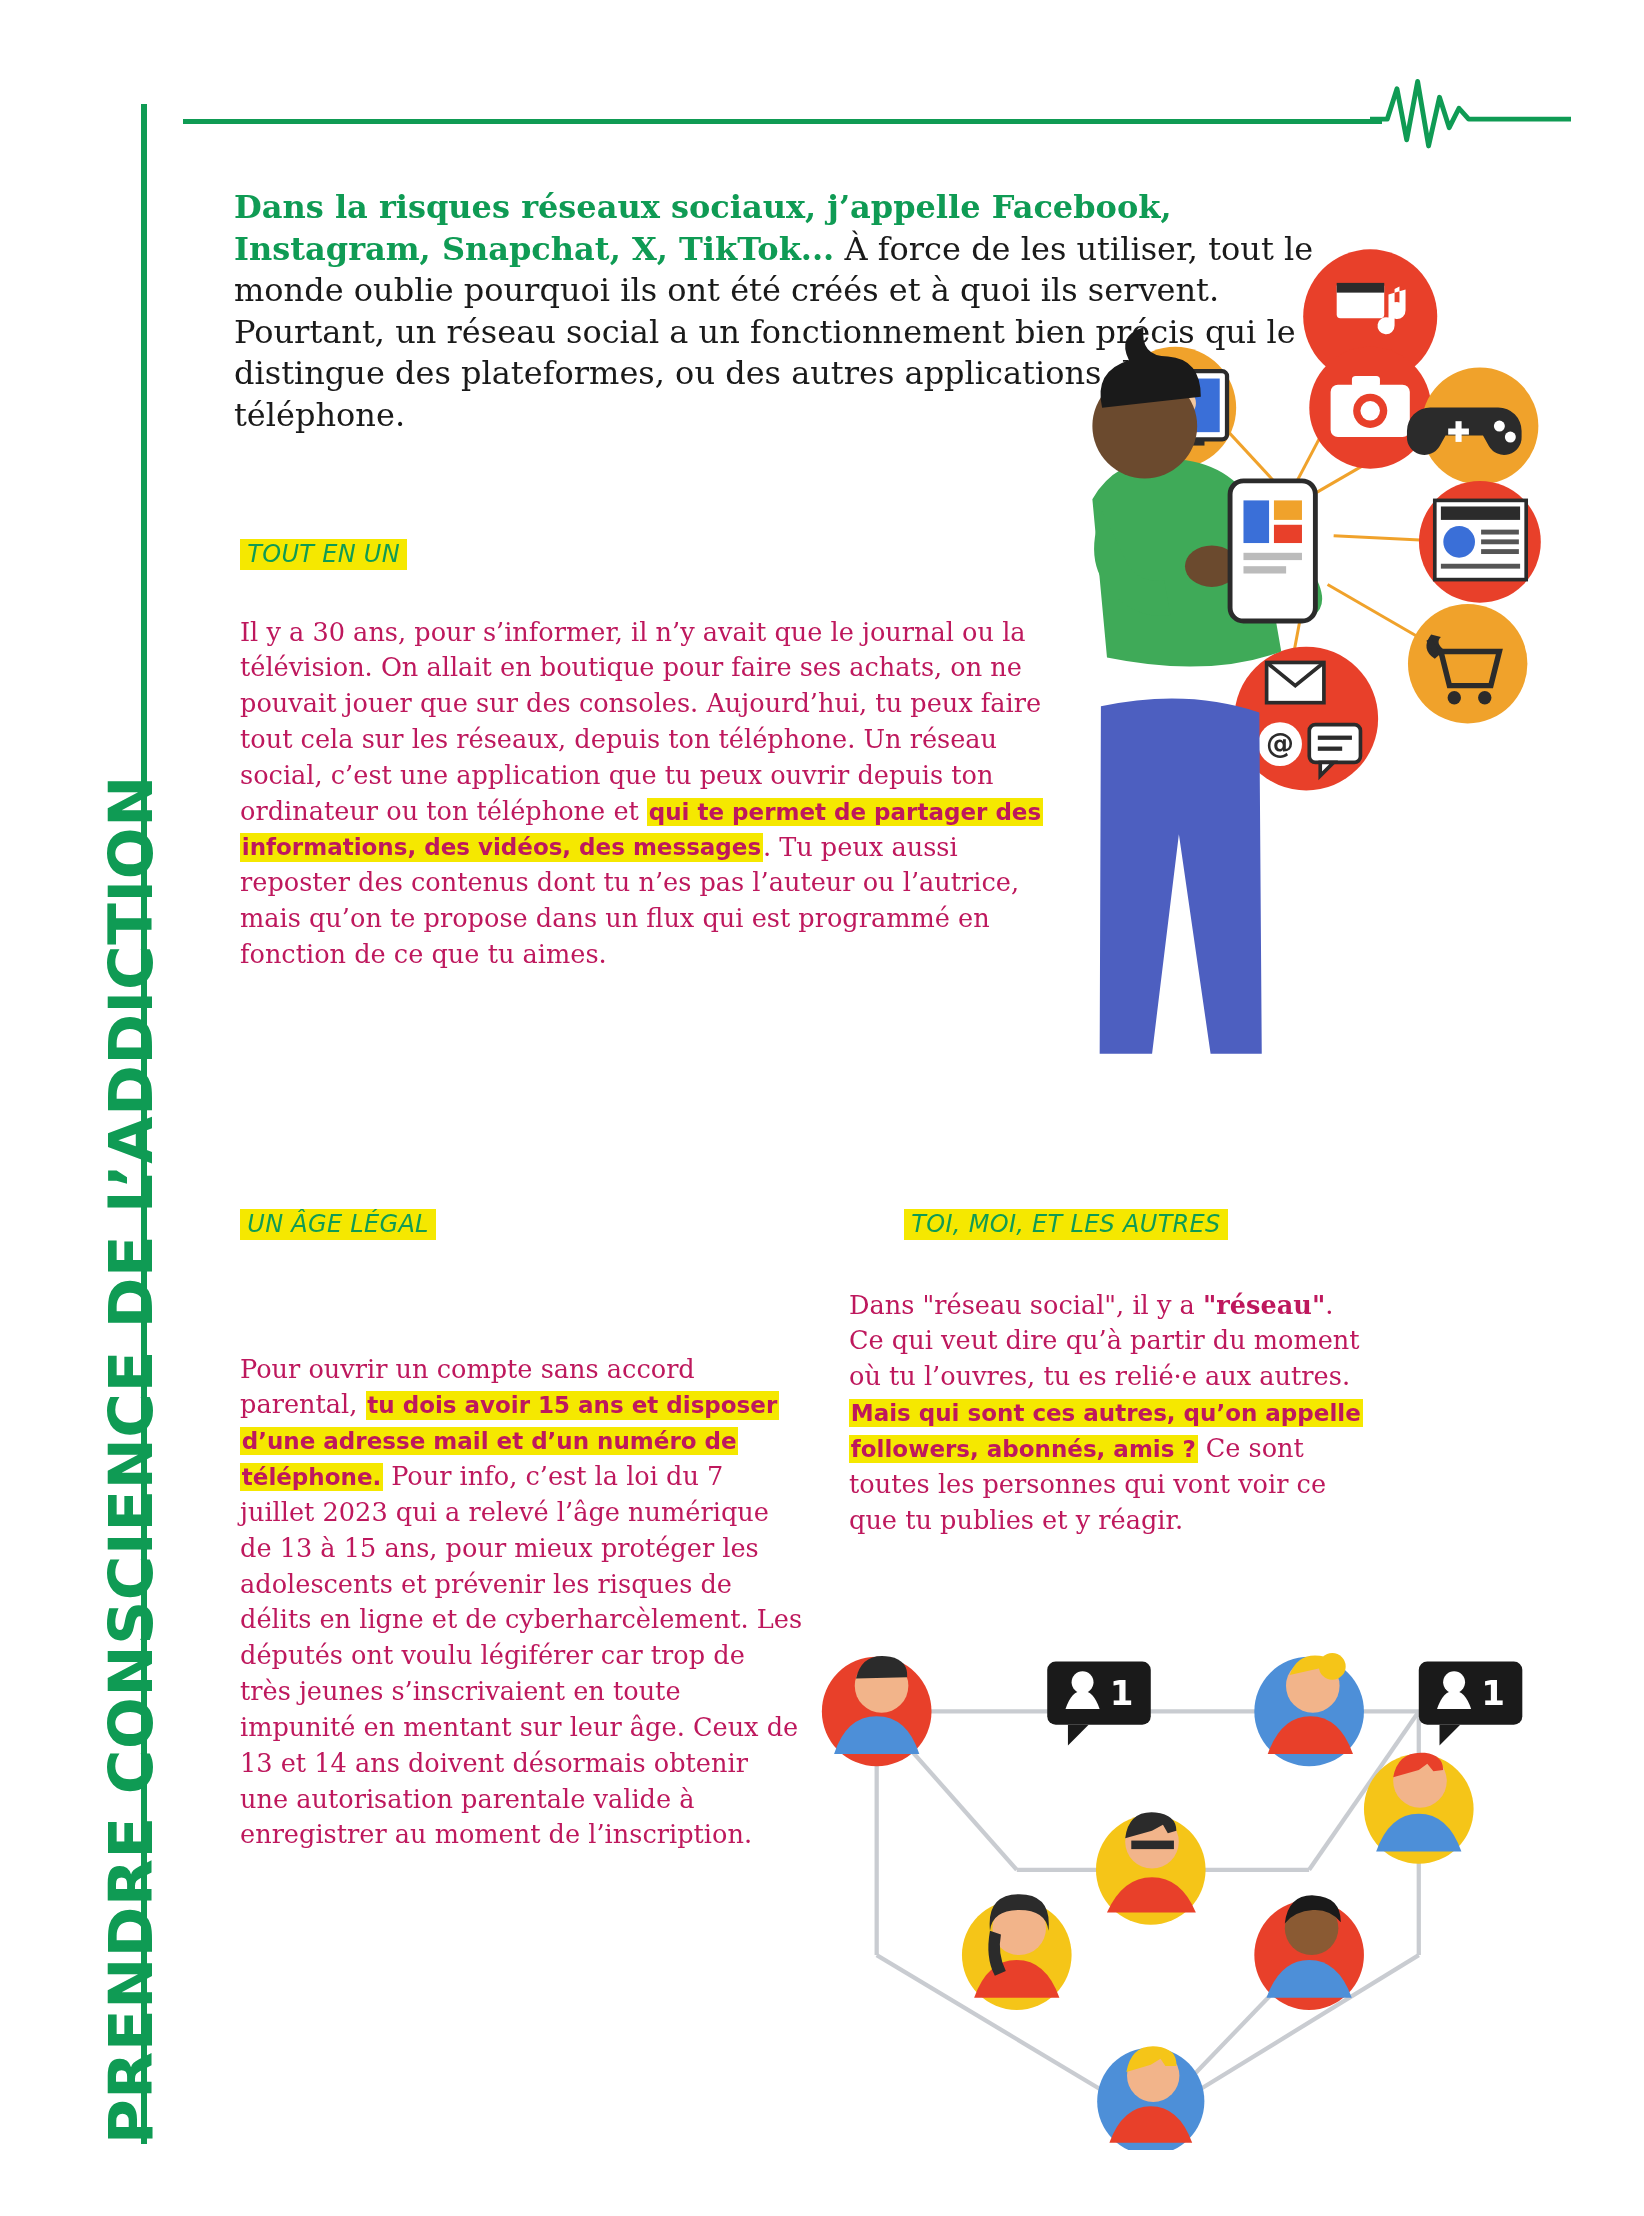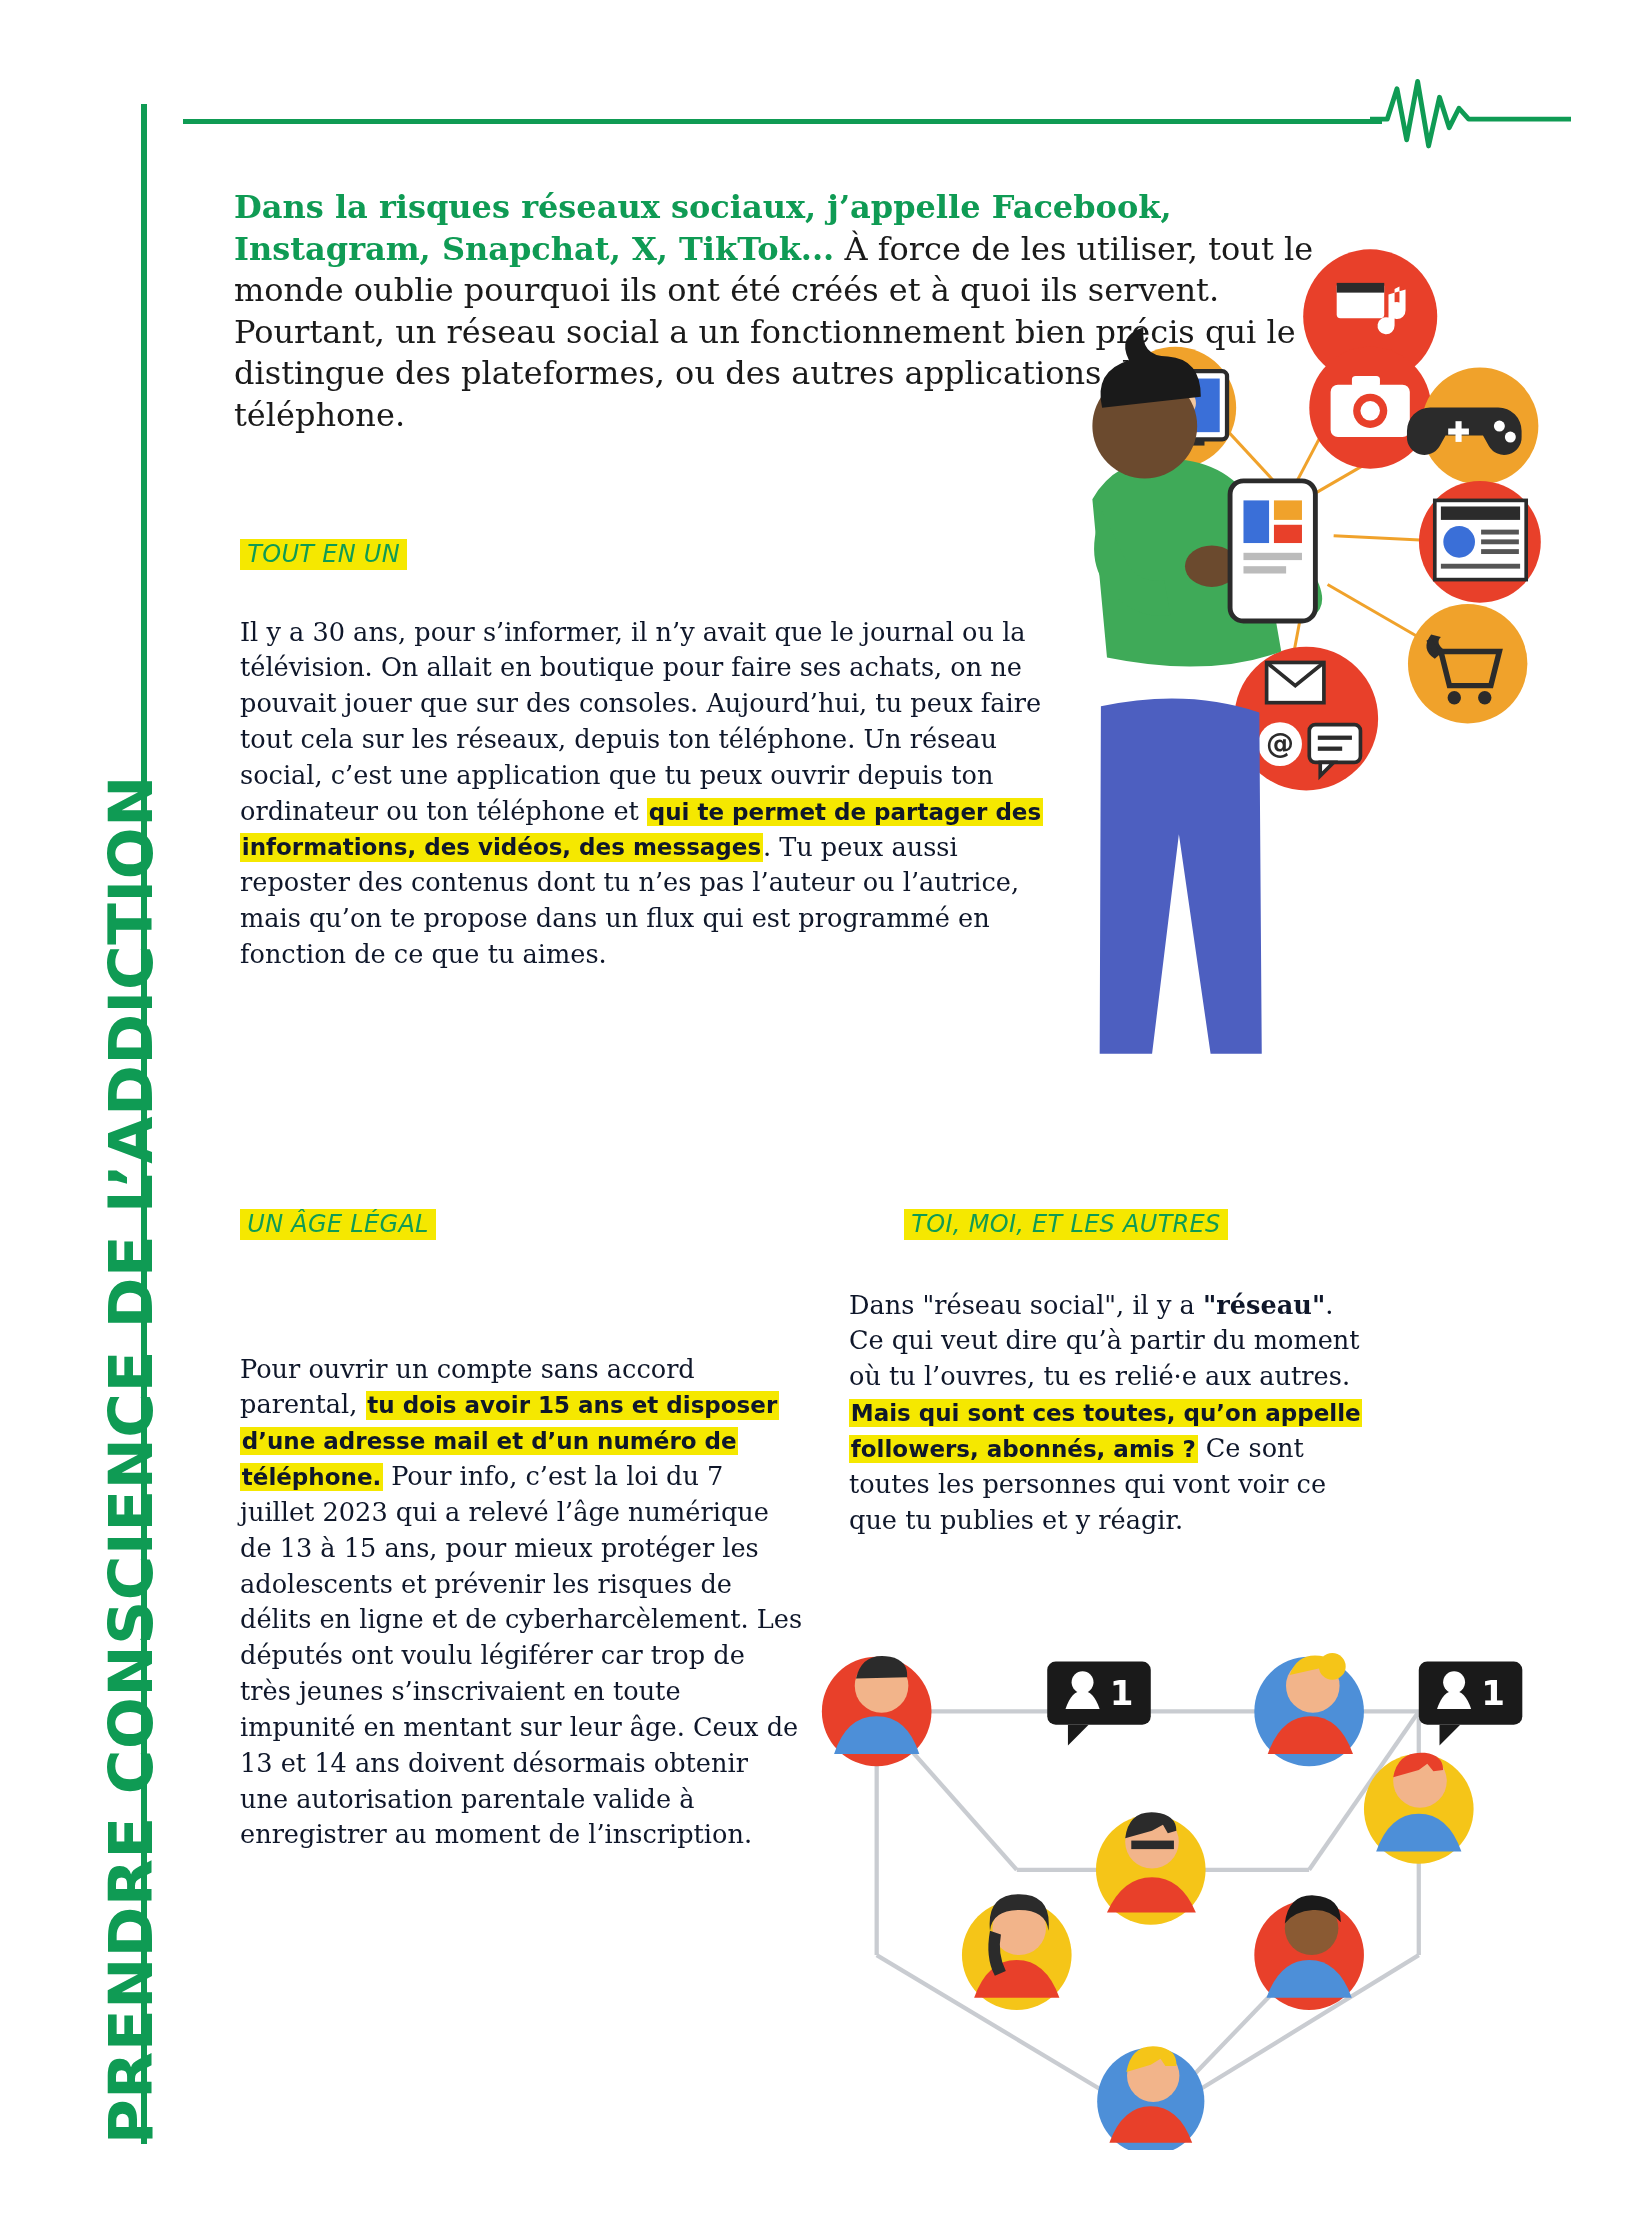--- a/index.html
+++ b/index.html
@@ -102,21 +102,21 @@
     font-size: 24px;
     letter-spacing: 0.3px;
     padding: 3px 7.3px 4.3px 7.3px;
     line-height: 1;
   }
 
   .col-text {
     font-family: "DejaVu Serif", serif;
     font-size: 25.6px;
     line-height: 1.40;
-    color: #0f172a;
+    color: #be185d;
   }
   .hl {
     background: #f5e800;
     font-family: "DejaVu Sans", sans-serif;
     font-weight: bold;
     font-size: 23px;
     box-decoration-break: clone;
     -webkit-box-decoration-break: clone;
     padding: 1.2px 1.8px;
   }
@@ -184,21 +184,21 @@
 
   <p class="col-text sec-age-body">
     <span>Pour ouvrir un compte sans accord parental, </span><span class="hl">tu dois avoir 15 ans et disposer d’une adresse mail et d’un numéro de téléphone.</span><span> Pour info, c’est la loi du 7 juillet 2023 qui a relevé l’âge numérique de 13 à 15 ans, pour mieux protéger les adolescents et prévenir les risques de délits en ligne et de cyberharcèlement. Les députés ont voulu légiférer car trop de très jeunes s’inscrivaient en toute impunité en mentant sur leur âge. Ceux de 13 et 14 ans doivent désormais obtenir une autorisation parentale valide à enregistrer au moment de l’inscription.</span>
   </p>
 
   <div class="sec-toi-head">
     <span class="head">TOI, MOI, ET LES AUTRES</span>
   </div>
 
   <p class="col-text sec-toi-body">
-    <span>Dans "réseau social", il y a </span><span class="bold-ser">"réseau"</span><span>. Ce qui veut dire qu’à partir du moment où tu l’ouvres, tu es relié·e aux autres. </span><span class="hl">Mais qui sont ces toutes, qu’on appelle followers, abonnés, amis ?</span><span> Ce sont toutes les personnes qui vont voir ce que tu publies et y réagir.</span>
+    <span>Dans "réseau social", il y a </span><span class="bold-ser">"réseau"</span><span>. Ce qui veut dire qu’à partir du moment où tu l’ouvres, tu es relié·e aux autres. </span><span class="hl">Mais qui sont ces autres, qu’on appelle followers, abonnés, amis ?</span><span> Ce sont toutes les personnes qui vont voir ce que tu publies et y réagir.</span>
   </p>
 
 </div>
 
 <svg class="illus1" viewBox="0 0 860 1400">
 
   <g stroke="#f0a22b" stroke-width="5" fill="none">
     <line x1="420" y1="440" x2="300" y2="310"></line>
     <line x1="440" y1="420" x2="540" y2="230"></line>
     <line x1="470" y1="440" x2="660" y2="330"></line>

